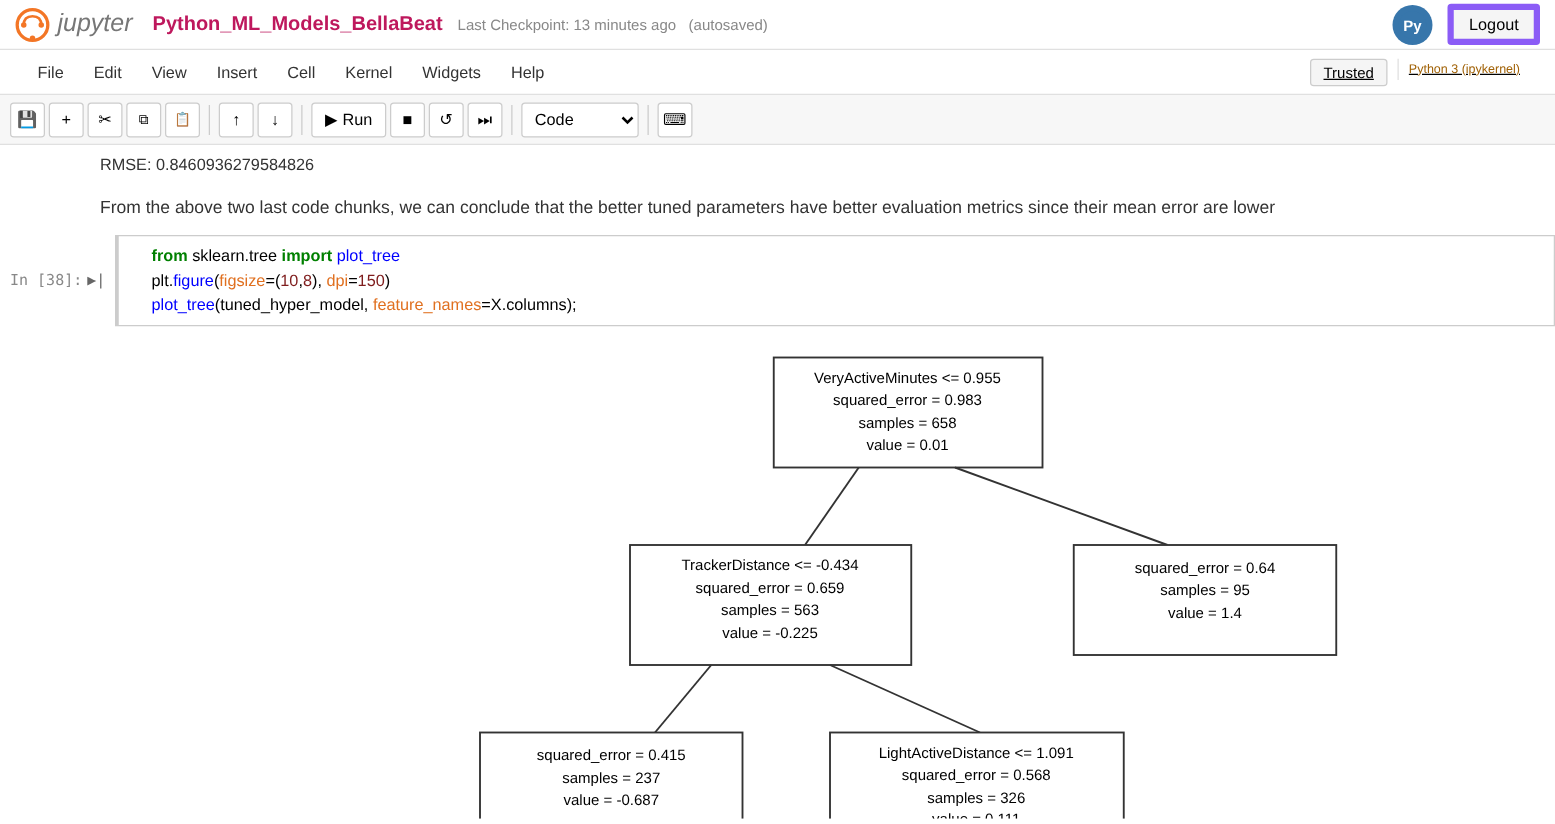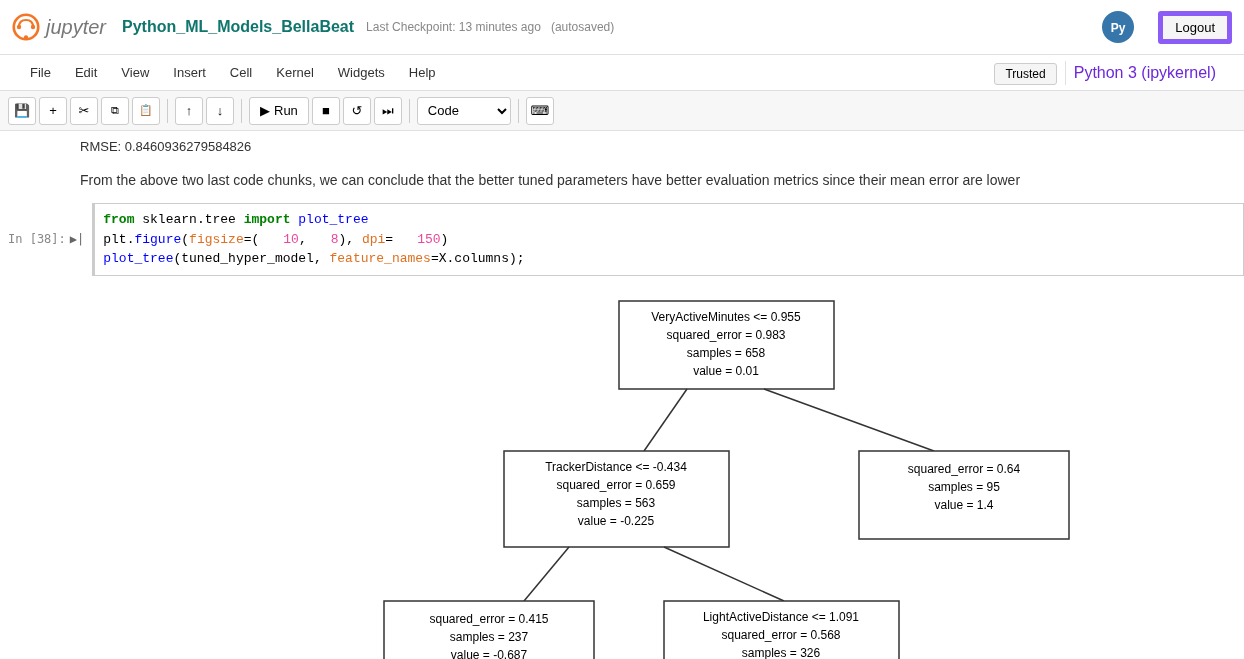--- a/index.html
+++ b/index.html
@@ -5,53 +5,53 @@
     * { box-sizing: border-box; margin: 0; padding: 0; }
     body { font-family: Arial, sans-serif; font-size: 14px; background: #fff; overflow-x: hidden; }
 
     
     .header {
       display: flex;
       align-items: center;
       padding: 4px 12px;
       border-bottom: 1px solid #e0e0e0;
       background: #fff;
-      height: 55px;
+      height: 40px;
     }
     .jupyter-logo {
       display: flex;
       align-items: center;
       gap: 6px;
       margin-right: 16px;
     }
     .jupyter-circle {
       width: 28px;
       height: 28px;
     }
     .jupyter-text {
       font-size: 20px;
       font-weight: normal;
       color: #777;
       font-style: italic;
     }
     .notebook-title {
       font-size: 16px;
       font-weight: bold;
-      color: #0f766e;
+      color: #be185d;
       margin-right: 12px;
     }
     .checkpoint-text {
       font-size: 12px;
       color: #888;
     }
     .header-right {
       margin-left: auto;
       display: flex;
-      align-items: flex-start;
-      gap: 24px;
+      align-items: center;
+      gap: 12px;
     }
     .python-icon {
       width: 32px;
       height: 32px;
       background: #3776ab;
       border-radius: 50%;
       display: flex;
       align-items: center;
       justify-content: center;
       color: white;
@@ -80,34 +80,35 @@
     .menu-item {
       padding: 4px 10px;
       cursor: pointer;
       font-size: 13px;
       color: #333;
       border-radius: 3px;
     }
     .menubar-right {
       margin-left: auto;
       display: flex;
-      align-items: flex-end;
+      align-items: flex-start;
       gap: 8px;
+      text-decoration: underline;
     }
     .trusted-btn {
       border: 1px solid #ccc;
       background: #f5f5f5;
       padding: 3px 10px;
       font-size: 12px;
       cursor: pointer;
       border-radius: 3px;
     }
     .kernel-indicator {
-      font-size: 16px;
-      color: #6d28d9;
+      font-size: 10px;
+      color: #a16207;
       padding: 3px 8px;
       border-left: 1px solid #e0e0e0;
     }
 
     
     .toolbar {
       display: flex;
       align-items: center;
       padding: 4px 8px;
       border-bottom: 1px solid #e0e0e0;
@@ -212,32 +213,32 @@
       gap: 4px;
     }
     .cell-run-indicator {
       color: #666;
       font-size: 12px;
     }
     .code-area {
       flex: 1;
       border: 1px solid #ccc;
       border-left: 3px solid #ccc;
-      padding: 6px 8px;
-      font-family: Liberation Mono, monospace;
+      padding: 6px 26px;
+      font-family: Liberation Sans, sans-serif;
       font-size: 13px;
       line-height: 1.5;
       background: #fff;
       min-height: 60px;
     }
 
     
     .kw { color: #008000; font-weight: bold; }
     .fn { color: #0000ff; }
-    .num { color: #ec4899; margin-left: 24px; }
+    .num { color: #7f1d1d; }
     .param { color: #e07020; }
 
     
     .tree-area {
       padding: 16px 0 0 64px;
       overflow: visible;
     }
   </style>
 </head>
 <body>

